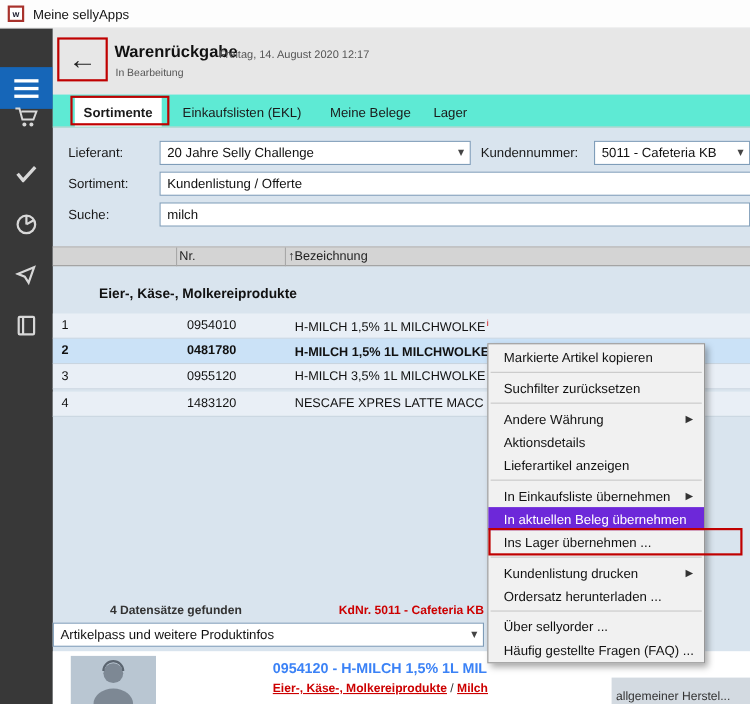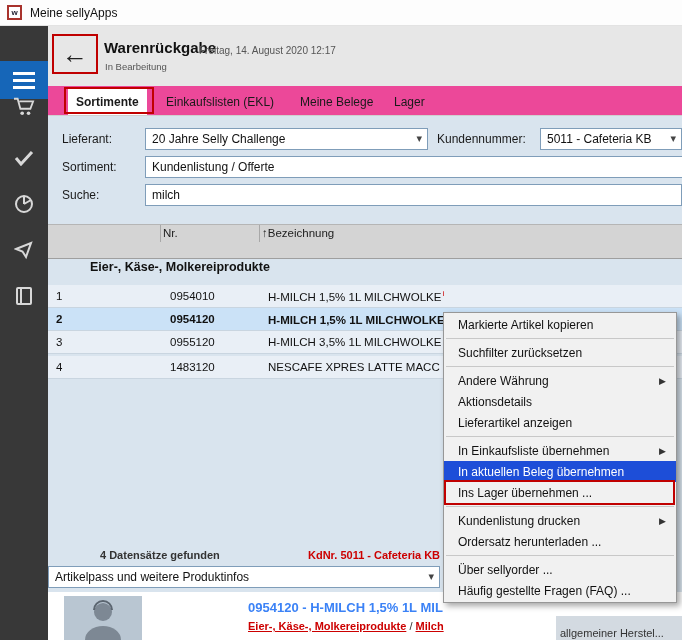--- a/index.html
+++ b/index.html
@@ -18,32 +18,32 @@
   .side-icon{position:absolute;left:0;width:48px;height:32px;display:flex;align-items:center;justify-content:center;color:#d8d8d8}
 
   
   .main-header{position:absolute;left:48px;top:26px;width:634px;height:60px;background:#e7e7e7}
   .back-btn{position:absolute;left:54px;top:36px;width:42px;height:36px;display:flex;align-items:center;justify-content:center;font-size:26px;color:#222;line-height:1}
   .page-title{position:absolute;left:104px;top:39px;font-size:15px;font-weight:bold;color:#111}
   .page-date{position:absolute;left:199px;top:45px;font-size:10px;color:#555}
   .page-status{position:absolute;left:105px;top:61px;font-size:9.5px;color:#555}
 
   
-  .tabs{position:absolute;left:48px;top:86px;width:634px;height:30px;background:#ec4899;border-bottom:1px solid #cfcfcf}
+  .tabs{position:absolute;left:48px;top:86px;width:634px;height:30px;background:#5eead4;border-bottom:1px solid #cfcfcf}
   .tab{position:absolute;top:3px;height:26px;display:flex;align-items:center;font-size:12px;color:#1a1a1a;padding:0 8px}
   .tab.active{background:#fff;font-weight:bold}
 
   
   .flabel{position:absolute;font-size:12px;color:#1a1a1a}
   .combo{position:absolute;height:22px;background:#fff;border:1px solid #7f9db9;font-size:12px;color:#111;display:flex;align-items:center;padding:0 20px 0 6px;white-space:nowrap;overflow:hidden}
   .combo .chev{position:absolute;right:5px;top:3px;font-size:11px;color:#444}
   .tinput{position:absolute;height:22px;background:#fff;border:1px solid #7f9db9;font-size:12px;color:#111;padding:0 6px;font-family:"Liberation Sans",sans-serif}
 
   
-  .thead{position:absolute;left:48px;top:224px;width:634px;height:35px;background:#d4d4d4;border-top:1px solid #b5b5b5;border-bottom:1px solid #9f9f9f;font-size:11.5px;color:#222}
+  .thead{position:absolute;left:48px;top:224px;width:634px;height:18px;background:#d4d4d4;border-top:1px solid #b5b5b5;border-bottom:1px solid #9f9f9f;font-size:11.5px;color:#222}
   .thead .col-nr{position:absolute;left:115px;top:2px}
   .thead .col-bez{position:absolute;left:214px;top:2px}
   .thead .vsep{position:absolute;top:0;width:1px;height:17px;background:#a8a8a8}
   .tbody{position:absolute;left:48px;top:243px;width:634px}
   .grouprow{height:28px;display:flex;align-items:center;padding-left:42px;font-weight:bold;font-size:12.5px;color:#111}
   .trow{height:23px;display:flex;align-items:center;font-size:11.5px;color:#111;background:#e9eff6;border-bottom:1px solid #c9d5e0}
   .trow.selected{background:#cbe2f7;font-weight:bold}
   .c-idx{width:112px;padding-left:8px}
   .c-nr{width:99px;padding-left:10px}
   .c-bez{padding-left:9px;white-space:nowrap}
@@ -56,24 +56,24 @@
 
   
   .info-panel{position:absolute;left:48px;top:592px;width:634px;height:48px;background:#ffffff}
   .prod-img{position:absolute;left:16px;top:4px;width:78px;height:44px;overflow:hidden}
   .prod-title{position:absolute;left:200px;top:8px;font-size:13px;font-weight:bold;color:#3b82f6;white-space:nowrap}
   .crumb{position:absolute;left:200px;top:28px;font-size:11px;color:#333;white-space:nowrap}
   .crumb .lnk{color:#cc0000;text-decoration:underline;font-weight:bold}
   .right-gray{position:absolute;left:508px;top:24px;width:126px;height:24px;background:#d3dae1;font-size:11px;color:#333;padding:11px 0 16px 4px;white-space:nowrap;overflow:hidden}
 
   
-  .cmenu{position:absolute;left:443px;top:312px;width:234px;background:#f1f1f1;border:1px solid #979797;box-shadow:3px 3px 6px rgba(0,0,0,.35);z-index:50;padding:1px 0}
+  .cmenu{position:absolute;left:443px;top:312px;width:198px;background:#f1f1f1;border:1px solid #979797;box-shadow:3px 3px 6px rgba(0,0,0,.35);z-index:50;padding:1px 0}
   .mitem{height:21px;display:flex;align-items:center;padding:0 24px 0 14px;font-size:12px;color:#111;position:relative;white-space:nowrap}
   .mitem .sub{position:absolute;right:10px;font-size:9px;color:#333}
-  .mitem.hl{background:#1d4ed8;color:#fff}
+  .mitem.hl{background:#6d28d9;color:#fff}
   .msep{height:1px;background:#c8c8c8;margin:3px 2px}
 
   
   .ann{position:absolute;border:2px solid #c00000;z-index:70;pointer-events:none}
   .ann-back{left:52px;top:34px;width:46px;height:40px}
   .ann-tab{left:64px;top:87px;width:90px;height:27px}
   .ann-menu{left:444px;top:480px;width:231px;height:25px}
 </style>
 </head>
 <body>
@@ -160,21 +160,21 @@
 
 <div class="tbody">
   <div class="grouprow sp10">Eier-, Käse-, Molkereiprodukte</div>
   <div class="trow sp4">
     <span class="c-idx">1</span>
     <span class="c-nr">0954010</span>
     <span class="c-bez"><span>H-MILCH 1,5% 1L MILCHWOLKE</span><sup class="mk">i</sup></span>
   </div>
   <div class="trow selected">
     <span class="c-idx">2</span>
-    <span class="c-nr">0954120</span>
+    <span class="c-nr">0481780</span>
     <span class="c-bez"><span>H-MILCH 1,5% 1L MILCHWOLKE</span><sup class="mk">i</sup></span>
   </div>
   <div class="trow">
     <span class="c-idx">3</span>
     <span class="c-nr">0955120</span>
     <span class="c-bez"><span>H-MILCH 3,5% 1L MILCHWOLKE</span></span>
   </div>
   <div class="trow sp2">
     <span class="c-idx">4</span>
     <span class="c-nr">1483120</span>

